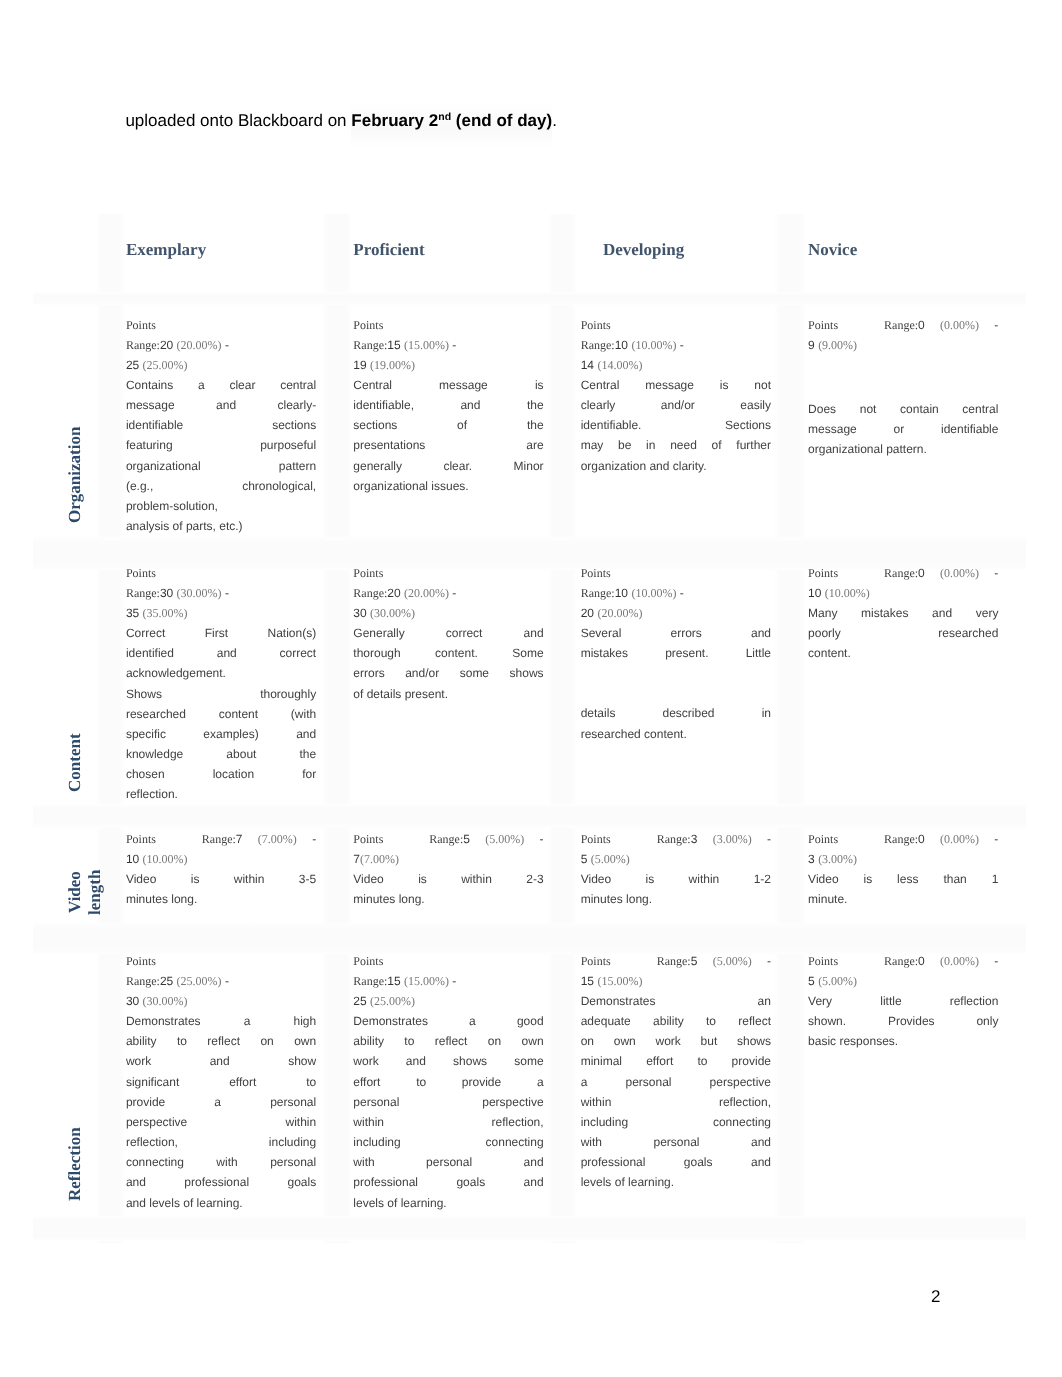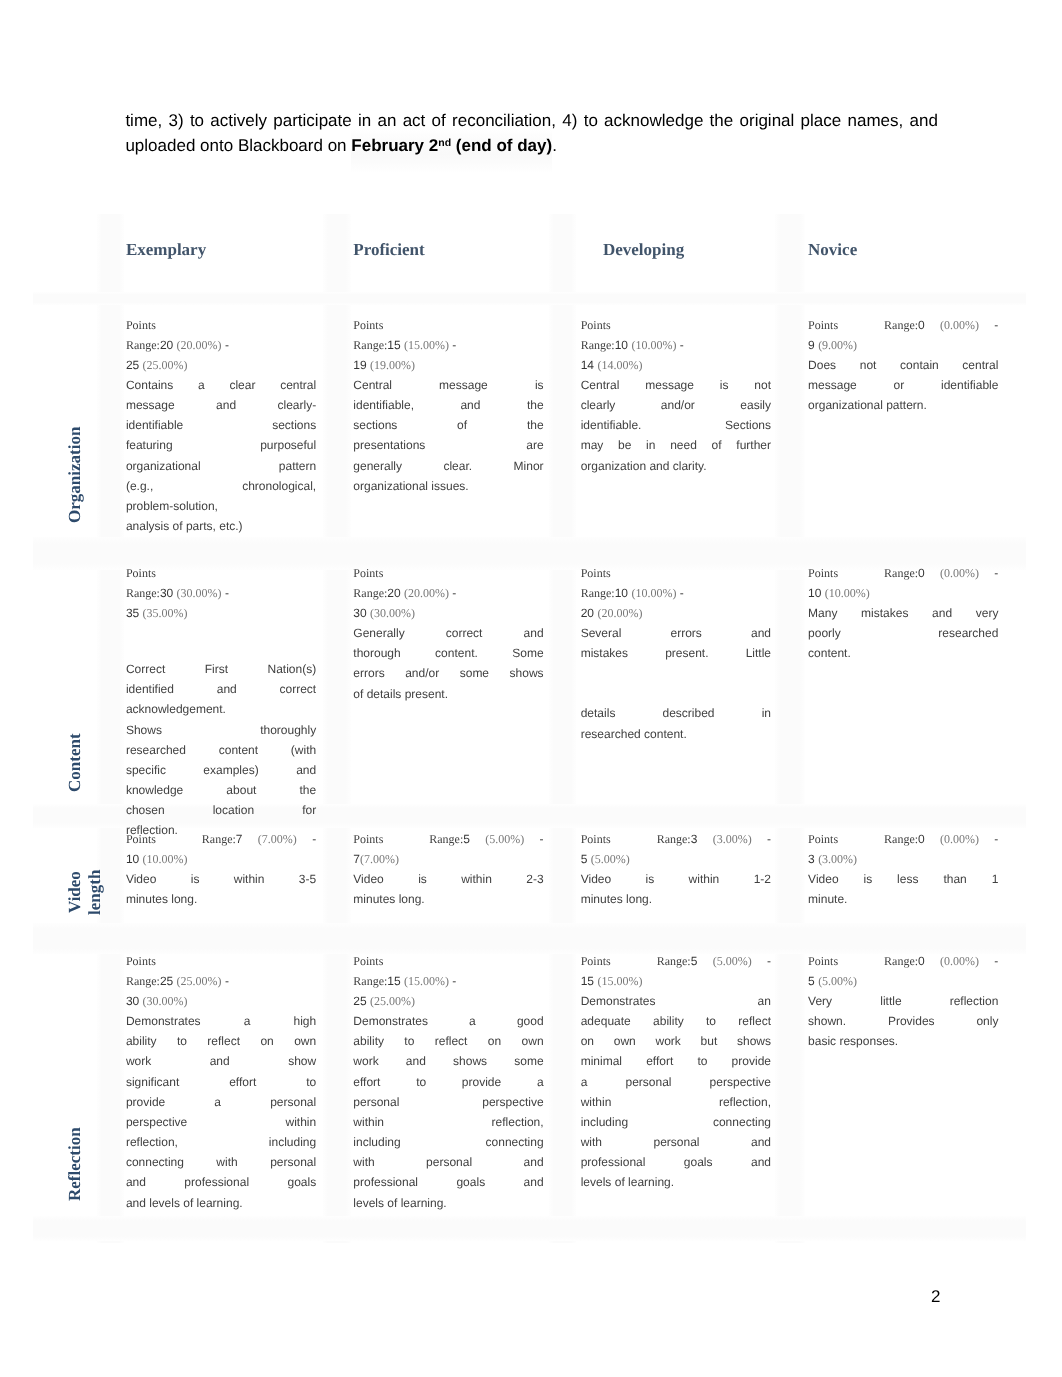--- a/index.html
+++ b/index.html
@@ -40,21 +40,20 @@
 
   .pageno{position:absolute;left:840.5px;width:100px;text-align:right;top:1286px;font-size:17px;line-height:21px;color:#000;}
 </style>
 </head>
 <body>
 
 <div class="page">
 
 
   <div class="intro" id="intro">
-      <span class="jline">time, 3) to actively participate in an act of reconciliation, 4) to acknowledge the original place names, and</span>
       <span class="jline last">uploaded onto Blackboard on <span class="shaded"><b>February 2</b></span><span class="shaded"><b><sup>nd</sup></b></span><span class="shaded"><b> (end of day)</b></span>.</span>
     </div>
 
   <div class="rubric" id="rubric">
       <div class="sep" style="left: 96.8px; top: 214px; width: 27px; height: 1029px; background: linear-gradient(90deg, rgb(254, 254, 254) 0%, rgb(251, 251, 251) 18%, rgb(251, 251, 251) 82%, rgb(254, 254, 254) 100%);"></div>
       <div class="sep" style="left: 322.5px; top: 214px; width: 28.5px; height: 1029px; background: linear-gradient(90deg, rgb(254, 254, 254) 0%, rgb(251, 251, 251) 18%, rgb(251, 251, 251) 82%, rgb(254, 254, 254) 100%);"></div>
       <div class="sep" style="left: 548.8px; top: 214px; width: 27.7px; height: 1029px; background: linear-gradient(90deg, rgb(254, 254, 254) 0%, rgb(251, 251, 251) 18%, rgb(251, 251, 251) 82%, rgb(254, 254, 254) 100%);"></div>
       <div class="sep" style="left: 775.2px; top: 214px; width: 30.3px; height: 1029px; background: linear-gradient(90deg, rgb(254, 254, 254) 0%, rgb(251, 251, 251) 18%, rgb(251, 251, 251) 82%, rgb(254, 254, 254) 100%);"></div>
       <div class="sep" style="left: 33.2px; top: 291.5px; width: 992.8px; height: 13px; background: linear-gradient(rgb(254, 254, 254) 0%, rgb(251, 251, 251) 20%, rgb(251, 251, 251) 80%, rgb(254, 254, 254) 100%);"></div>
       <div class="sep" style="left: 33.2px; top: 536.5px; width: 992.8px; height: 33.5px; background: linear-gradient(rgb(254, 254, 254) 0%, rgb(251, 251, 251) 20%, rgb(251, 251, 251) 80%, rgb(254, 254, 254) 100%);"></div>
@@ -96,30 +95,30 @@
         <span class="jline last" style="display: block;"><span class="nm">14</span> <span class="pc">(14.00%)</span></span>
         <span class="jline bd" style="display: block;">Central message is not</span>
         <span class="jline bd" style="display: block;">clearly and/or easily</span>
         <span class="jline bd" style="display: block;">identifiable.&nbsp; Sections</span>
         <span class="jline bd" style="display: block;">may be in need of further</span>
         <span class="jline last bd" style="display: block;">organization and clarity.</span>
       </div>
       <div class="cell" style="left: 808.1px; top: 314.5px;">
         <span class="jline" style="display: block;"><span class="sf">Points</span>&nbsp;&nbsp; <span class="sf">Range:</span><span class="nm">0</span> <span class="pc">(0.00%)</span> <span class="nm">-</span></span>
         <span class="jline last" style="display: block;"><span class="nm">9</span> <span class="pc">(9.00%)</span></span>
-        <span class="jline bd" style="display: block;">Does not contain central</span>
+        <span class="jline bd" style="display: block; margin-top: 44px;">Does not contain central</span>
         <span class="jline bd" style="display: block;">message or identifiable</span>
         <span class="jline last bd" style="display: block;">organizational pattern.</span>
       </div>
       <div class="rowlabel" style="height: 400px; top: 563.2px; left: 65.2px; width: 20.15px;">Content</div>
       <div class="cell" style="left: 125.9px; top: 562.6px;">
         <span class="jline last" style="display: block;"><span class="sf">Points</span></span>
         <span class="jline last" style="display: block;"><span class="sf">Range:</span><span class="nm">30</span> <span class="pc">(30.00%)</span> <span class="nm">-</span></span>
         <span class="jline last" style="display: block;"><span class="nm">35</span> <span class="pc">(35.00%)</span></span>
-        <span class="jline bd" style="display: block; margin-top: 36px;">Correct First Nation(s)</span>
+        <span class="jline bd" style="display: block;">Correct First Nation(s)</span>
         <span class="jline bd" style="display: block;">identified and correct</span>
         <span class="jline last bd" style="display: block;">acknowledgement.</span>
         <span class="jline bd" style="display: block;">Shows thoroughly</span>
         <span class="jline bd" style="display: block;">researched content (with</span>
         <span class="jline bd" style="display: block;">specific examples) and</span>
         <span class="jline bd" style="display: block;">knowledge about the</span>
         <span class="jline bd" style="display: block;">chosen location for</span>
         <span class="jline last bd" style="display: block;">reflection.</span>
       </div>
       <div class="cell" style="left: 353.3px; top: 562.6px;">

